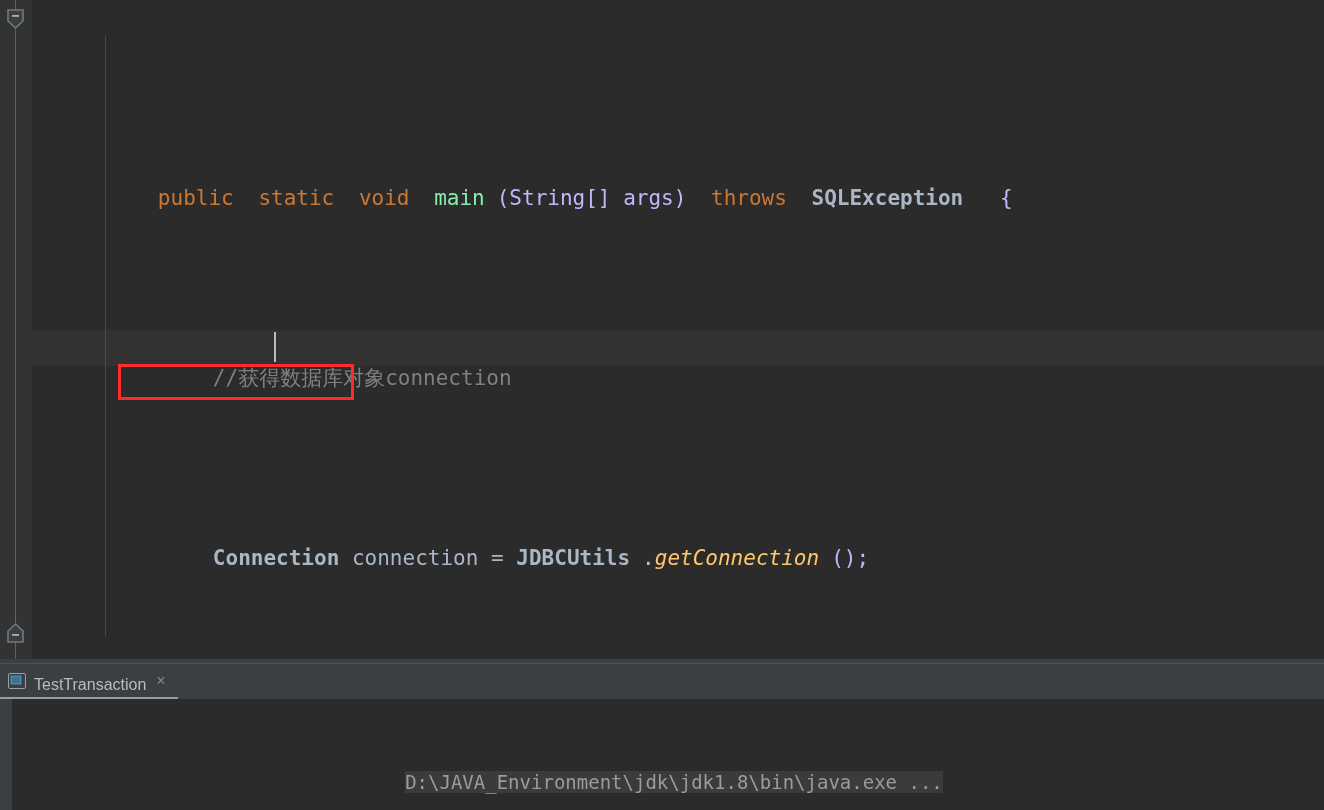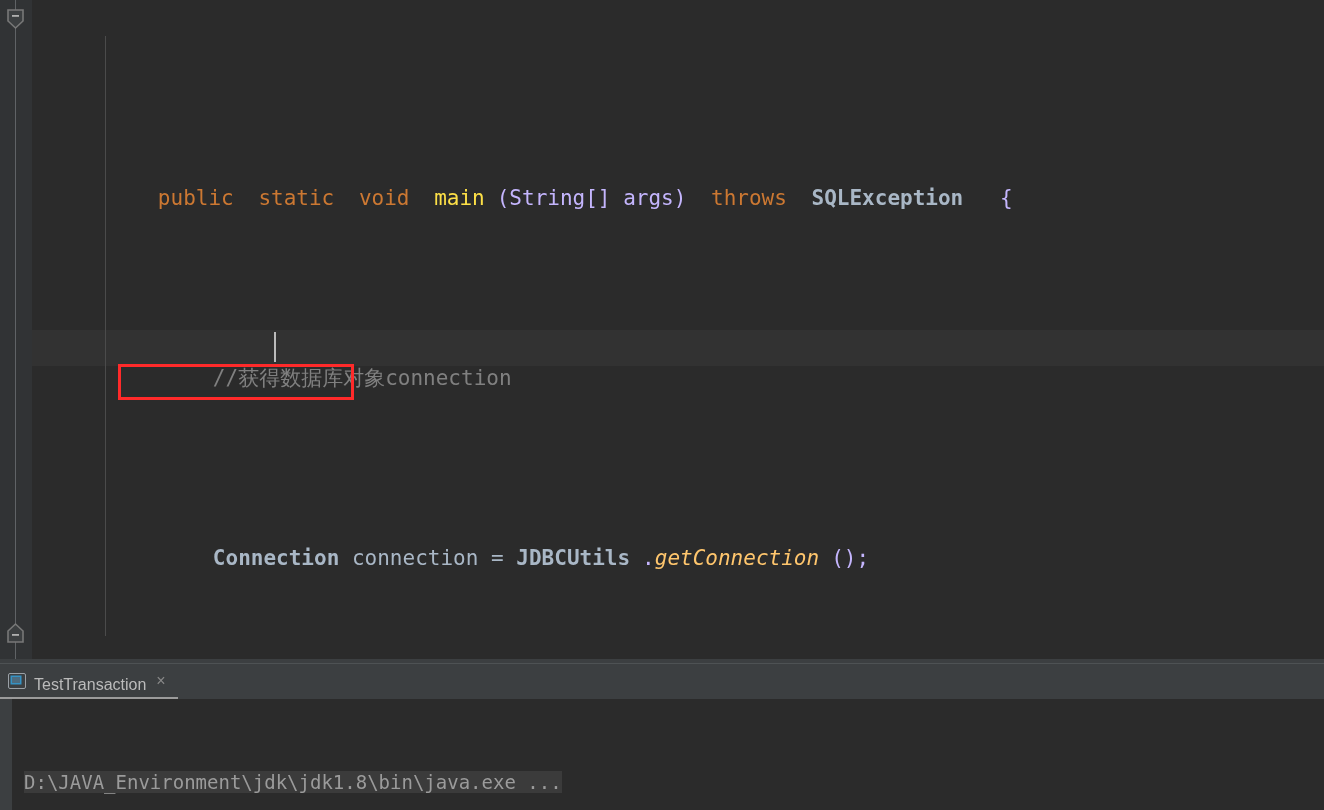--- a/index.html
+++ b/index.html
@@ -84,21 +84,21 @@
   .line {
     height: 36px;
     position: relative;
     padding-left: 18px;
   }
 
   
   .kw      { color: #cc7832; }
   .cls     { color: #a9b7c6; font-weight: bold; }
   .ident   { color: #a9b7c6; }
-  .method  { color: #fde047; margin-top: 16px; }
+  .method  { color: #86efac; margin-top: 16px; }
   .methodi { color: #ffc66d; font-style: italic; }
   .cmt     { color: #808080; }
   .punc    { color: #c4b5fd; margin-left: 12px; }
 
   
   #caret {
     position: absolute;
     left: 274px;
     top: 332px;
     width: 2px;
@@ -173,21 +173,21 @@
     width: 1312px;
     height: 111px;
     background: #2b2b2b;
     font-family: "DejaVu Sans Mono", monospace;
     font-size: 19px;
     line-height: 33px;
     white-space: pre;
     overflow: hidden;
     padding-top: 1px;
   }
-  .cline { height: 33px; padding-left: 12px; }
+  .cline { height: 33px; padding-left: 12px; text-align: center; }
   .c-sys { color: #9b9b9b; background: #3b3b3b; }
   #editor-bottom-border {
     position: absolute;
     left: 0;
     top: 659px;
     width: 1324px;
     height: 4px;
     background: #3c3f41;
   }
 </style>

